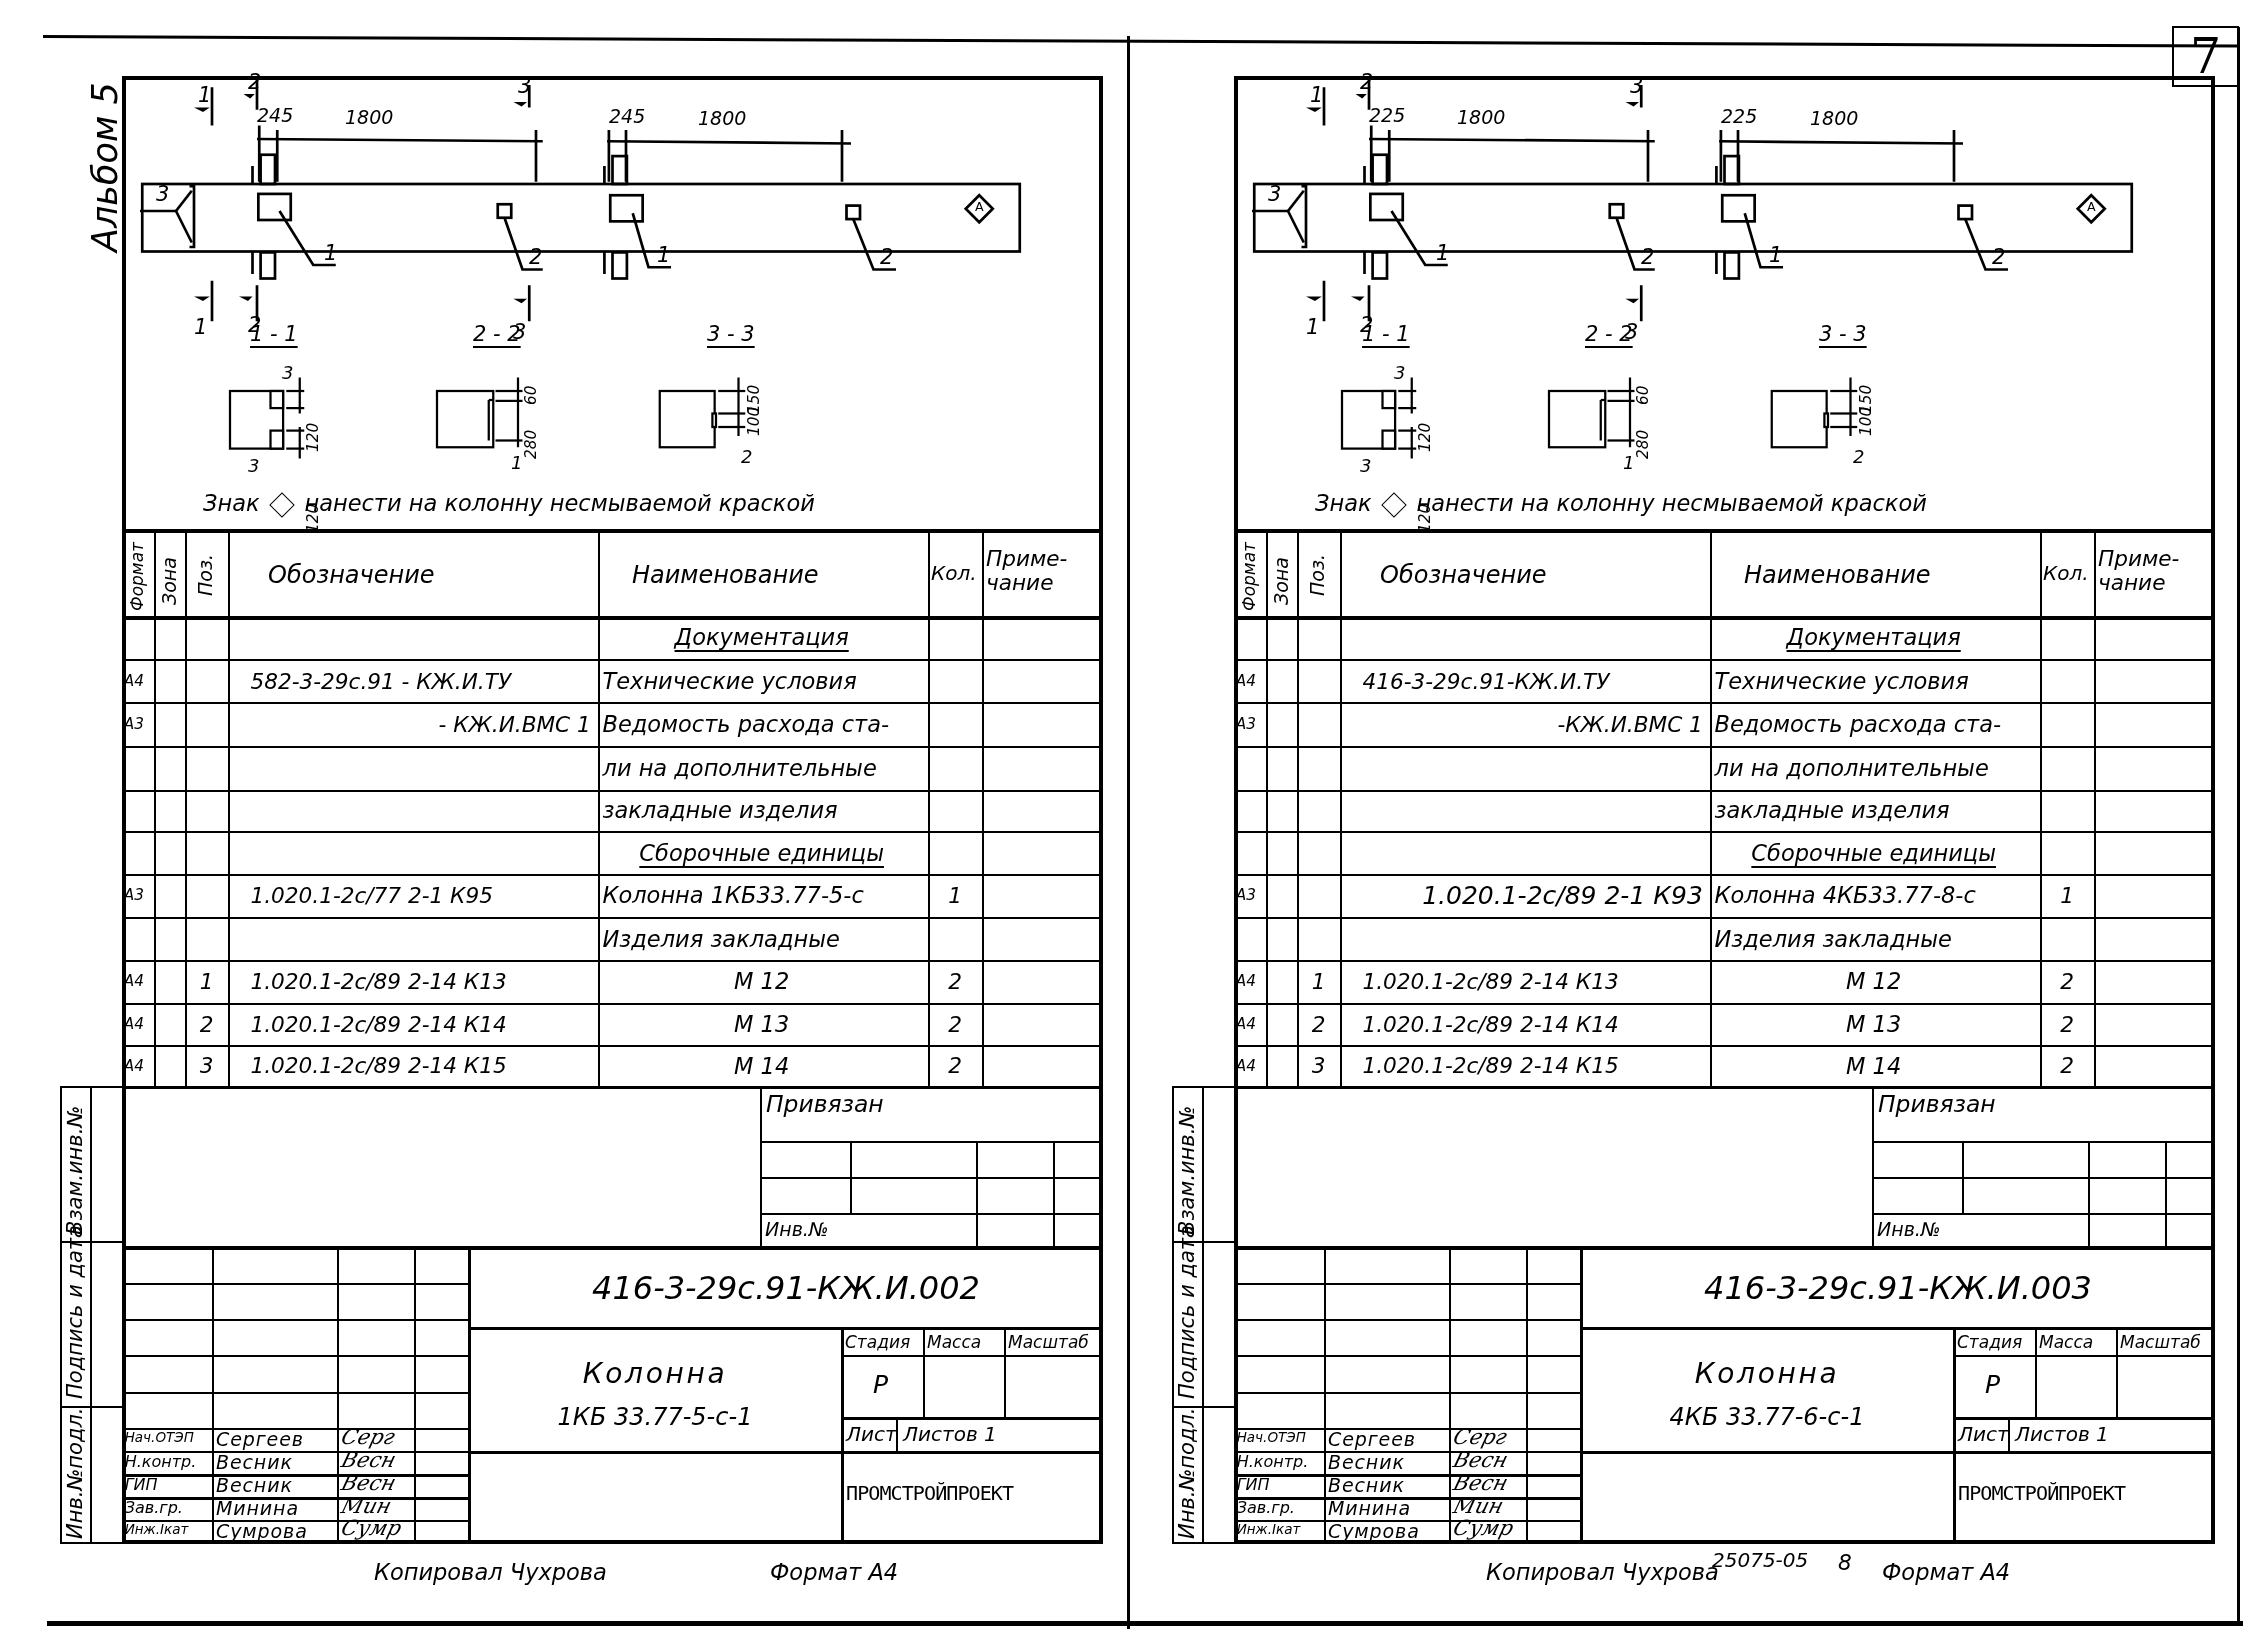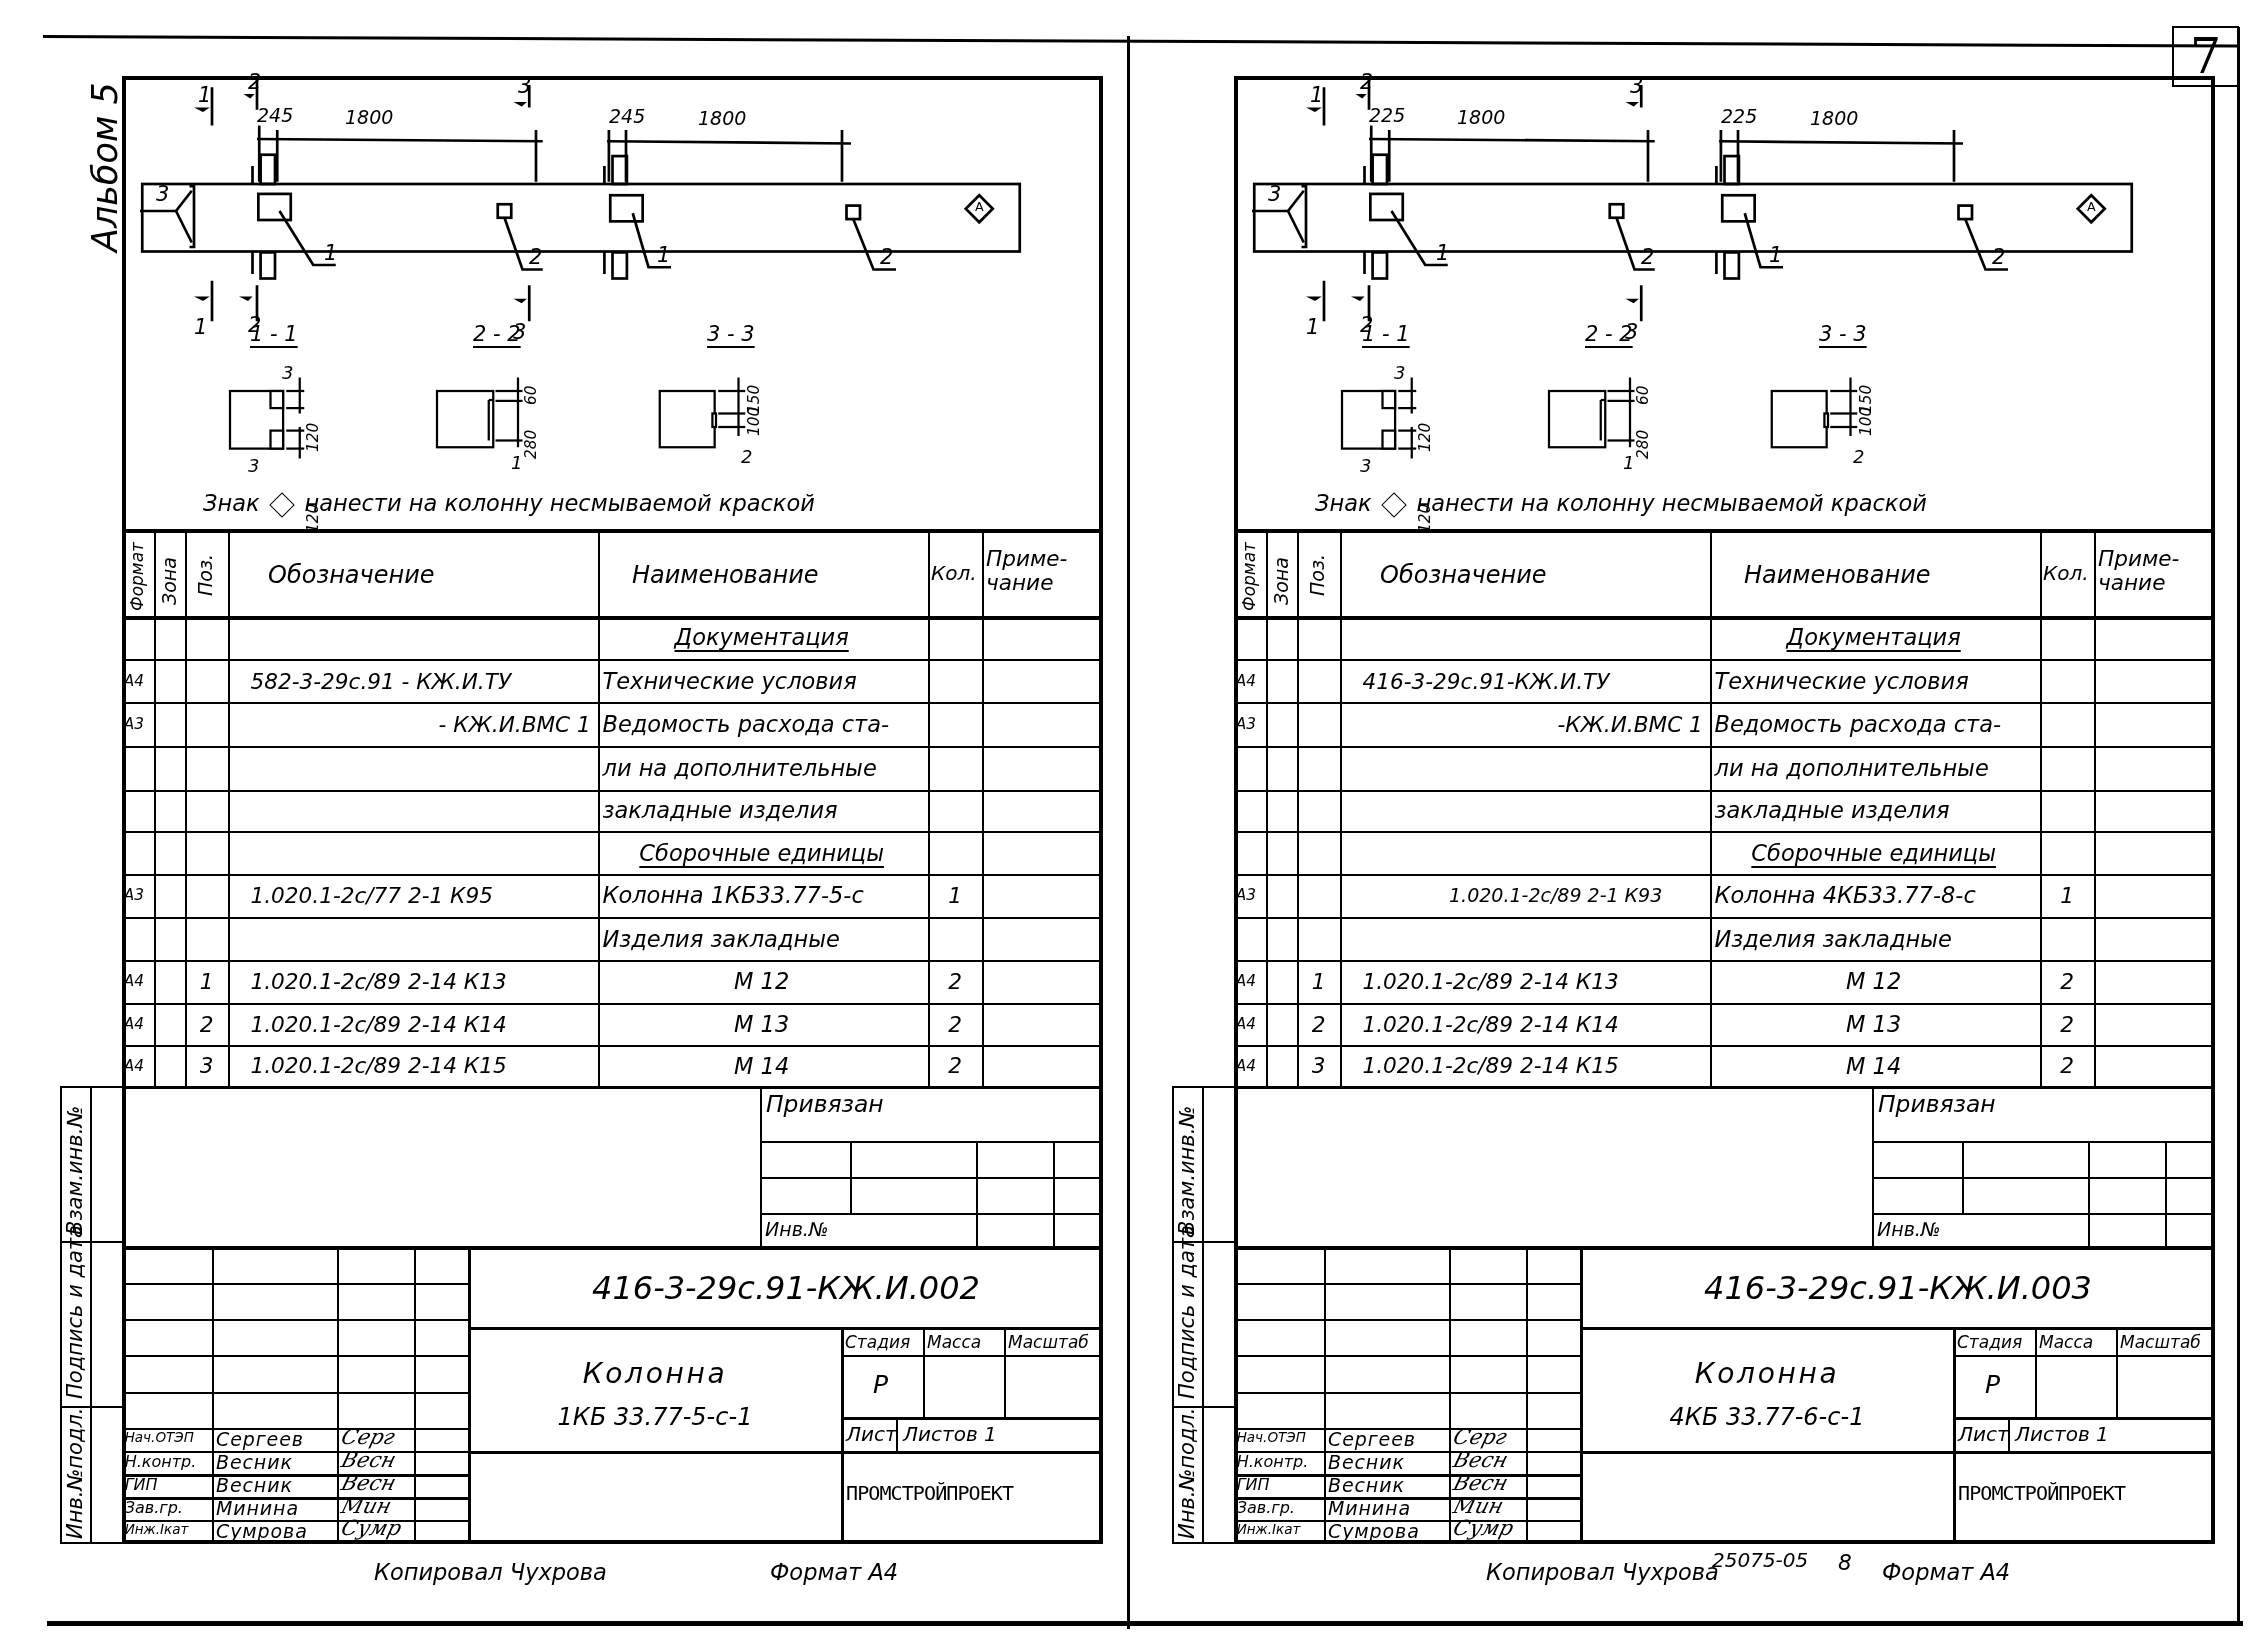--- a/index.html
+++ b/index.html
@@ -773,21 +773,21 @@
             <span></span>
           </div>
         </div>
         <div class="abs" style="left: 0px; top: 874px; width: 981px; height: 42px;">
           <div class="cell" style="left: 0px; top: 0px; width: 31.5px; height: 42px; justify-content: flex-start; font-style: italic; font-size: 15.3px; padding: 0px 1.8px;">
             <span>А3</span>
           </div>
           <div class="cell" style="left: 63px; top: 0px; width: 43px; height: 42px; justify-content: center; padding: 0px 7.2px; font-style: italic; font-size: 21.6px;">
             <span></span>
           </div>
-          <div class="cell" style="left: 106px; top: 0px; width: 370px; height: 42px; justify-content: center; padding: 0px 7.2px 0px 22.5px; font-style: italic; font-size: 19px; margin-left: 23px;">
+          <div class="cell" style="left: 106px; top: 0px; width: 370px; height: 42px; justify-content: flex-end; padding: 0px 7.2px 0px 22.5px; font-style: italic; font-size: 25px;">
             <span>1.020.1-2с/89 2-1 К93</span>
           </div>
           <div class="cell" style="left: 476px; top: 0px; width: 330px; height: 42px; justify-content: flex-start; padding: 0px 7.2px 0px 4.5px; font-style: italic; font-size: 22.5px;">
             <span>Колонна 4КБ33.77-8-с</span>
           </div>
           <div class="cell" style="left: 806px; top: 0px; width: 54px; height: 42px; justify-content: center; padding: 0px 7.2px; font-style: italic; font-size: 21.6px;">
             <span>1</span>
           </div>
           <div class="cell" style="left: 860px; top: 0px; width: 121px; height: 42px; justify-content: flex-start; padding: 0px 7.2px; font-style: italic; font-size: 18px;">
             <span></span>

